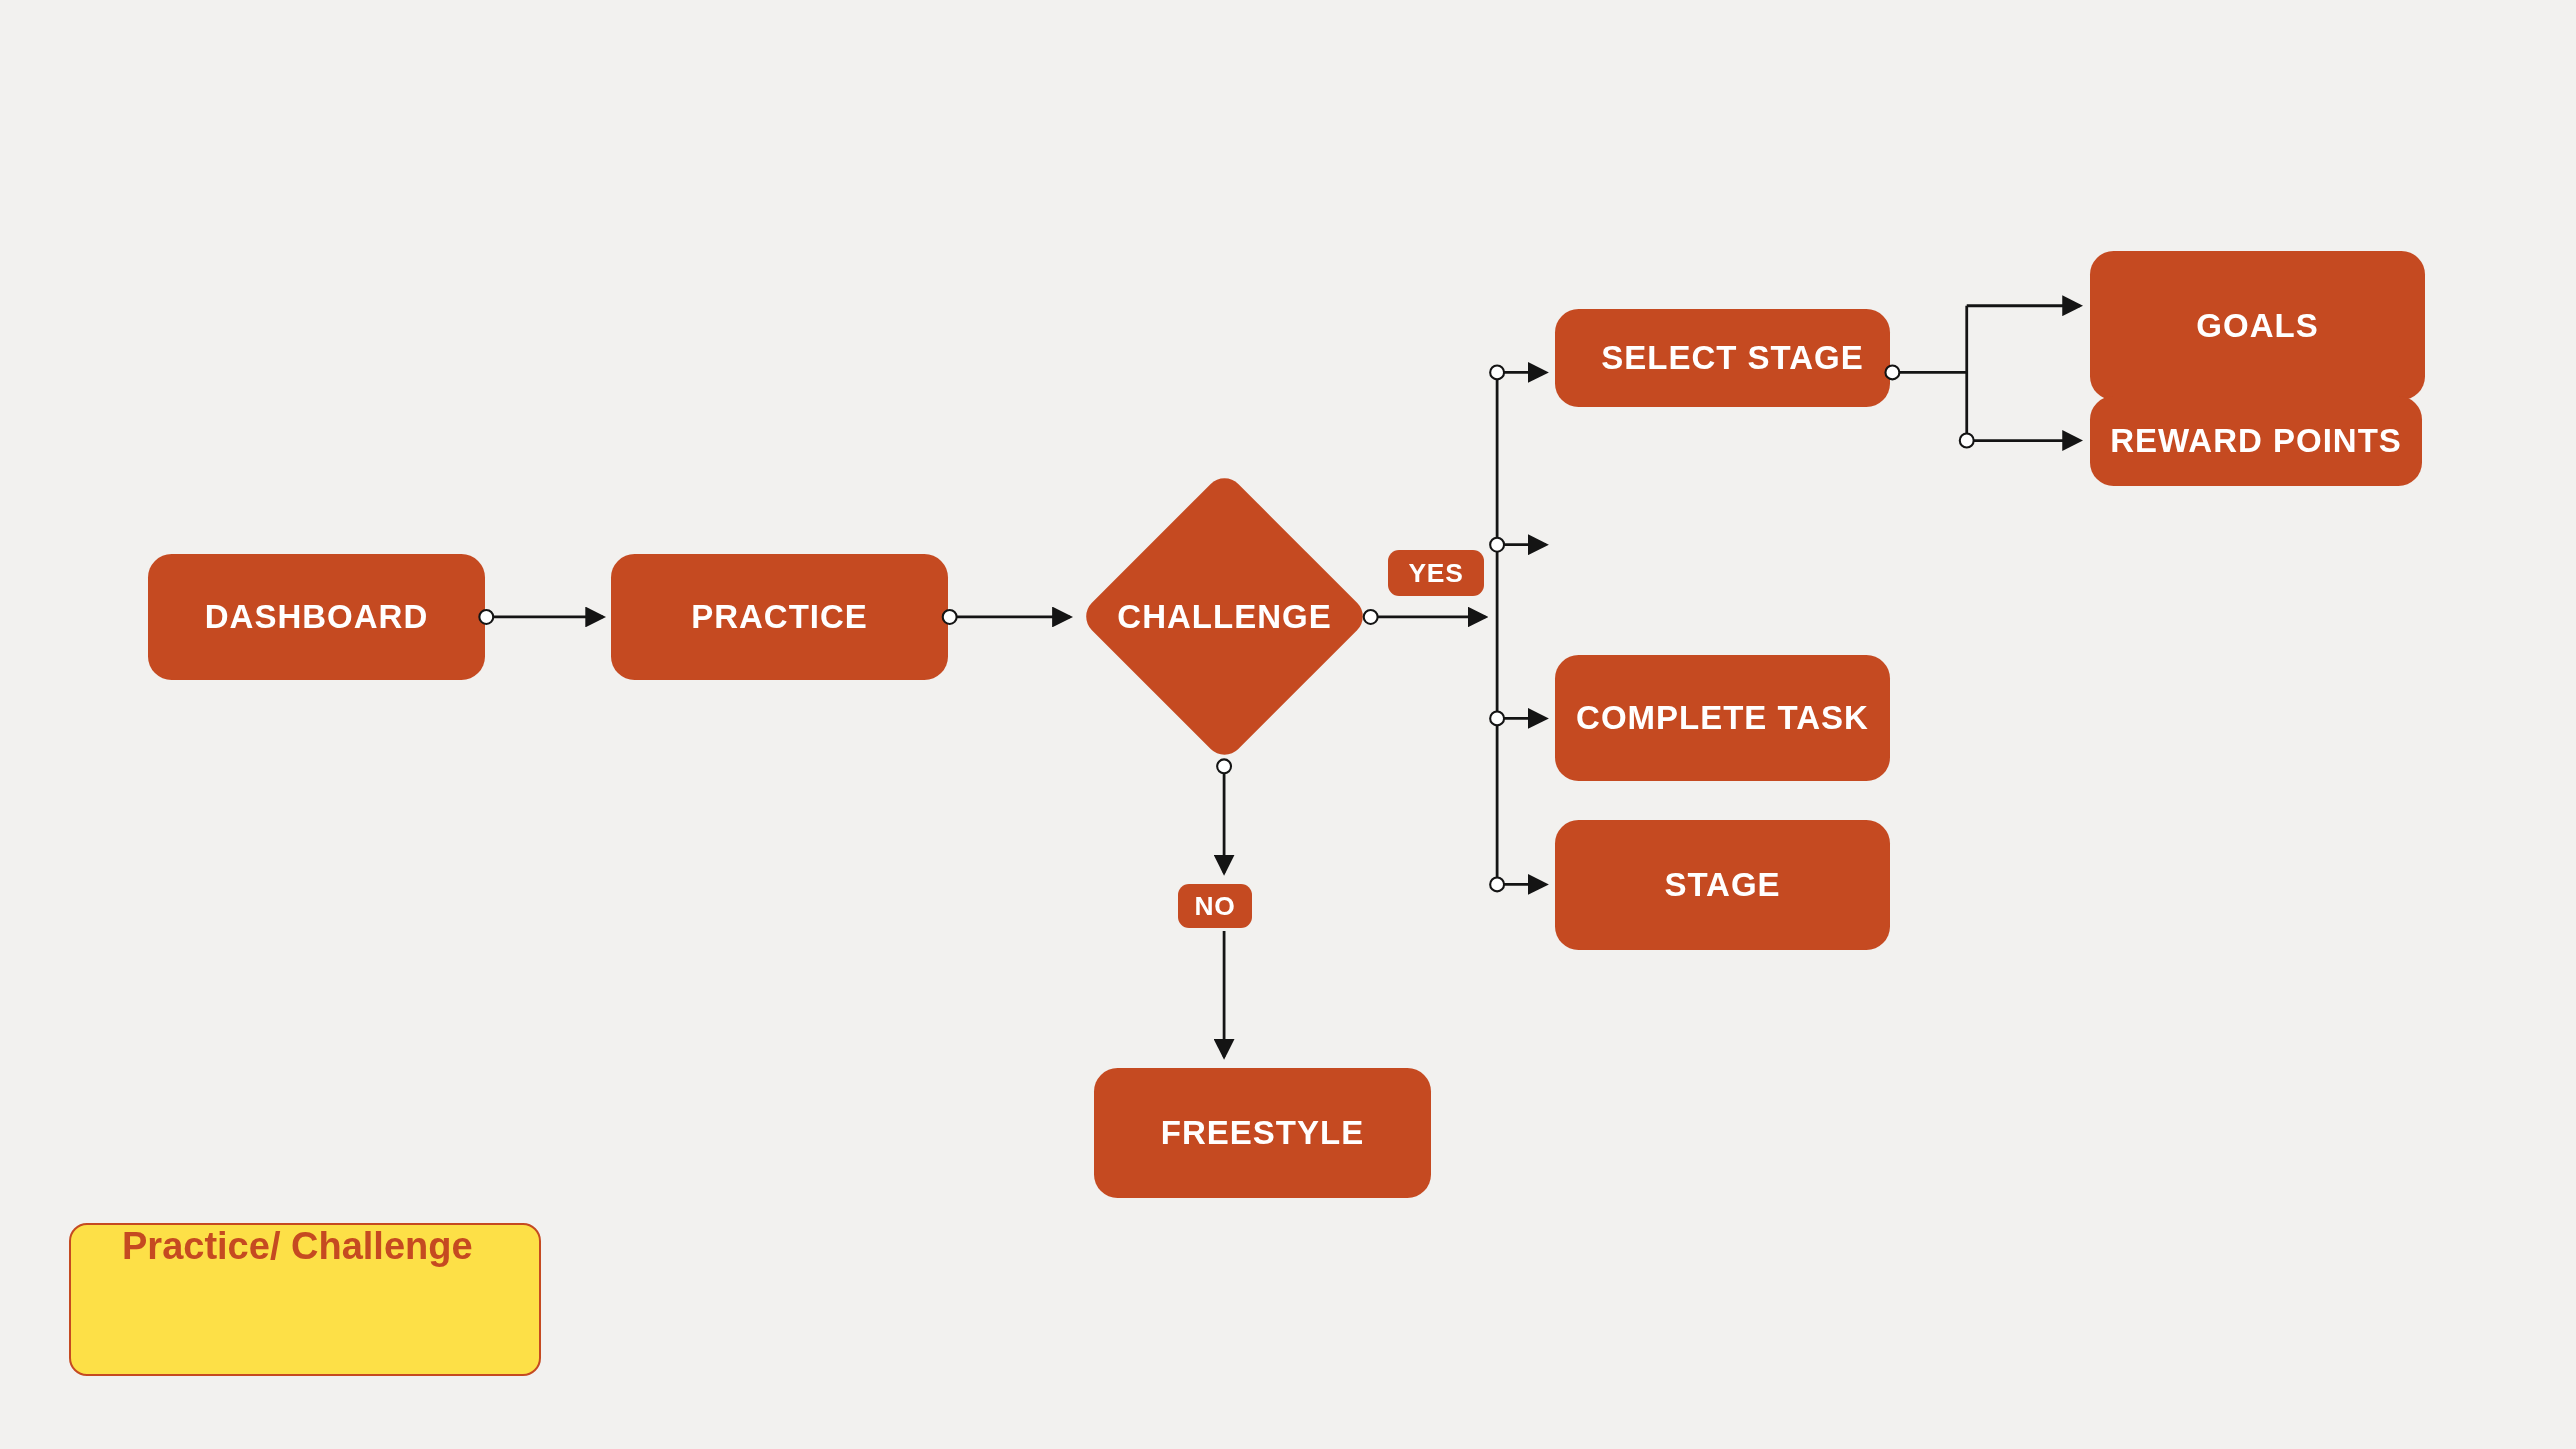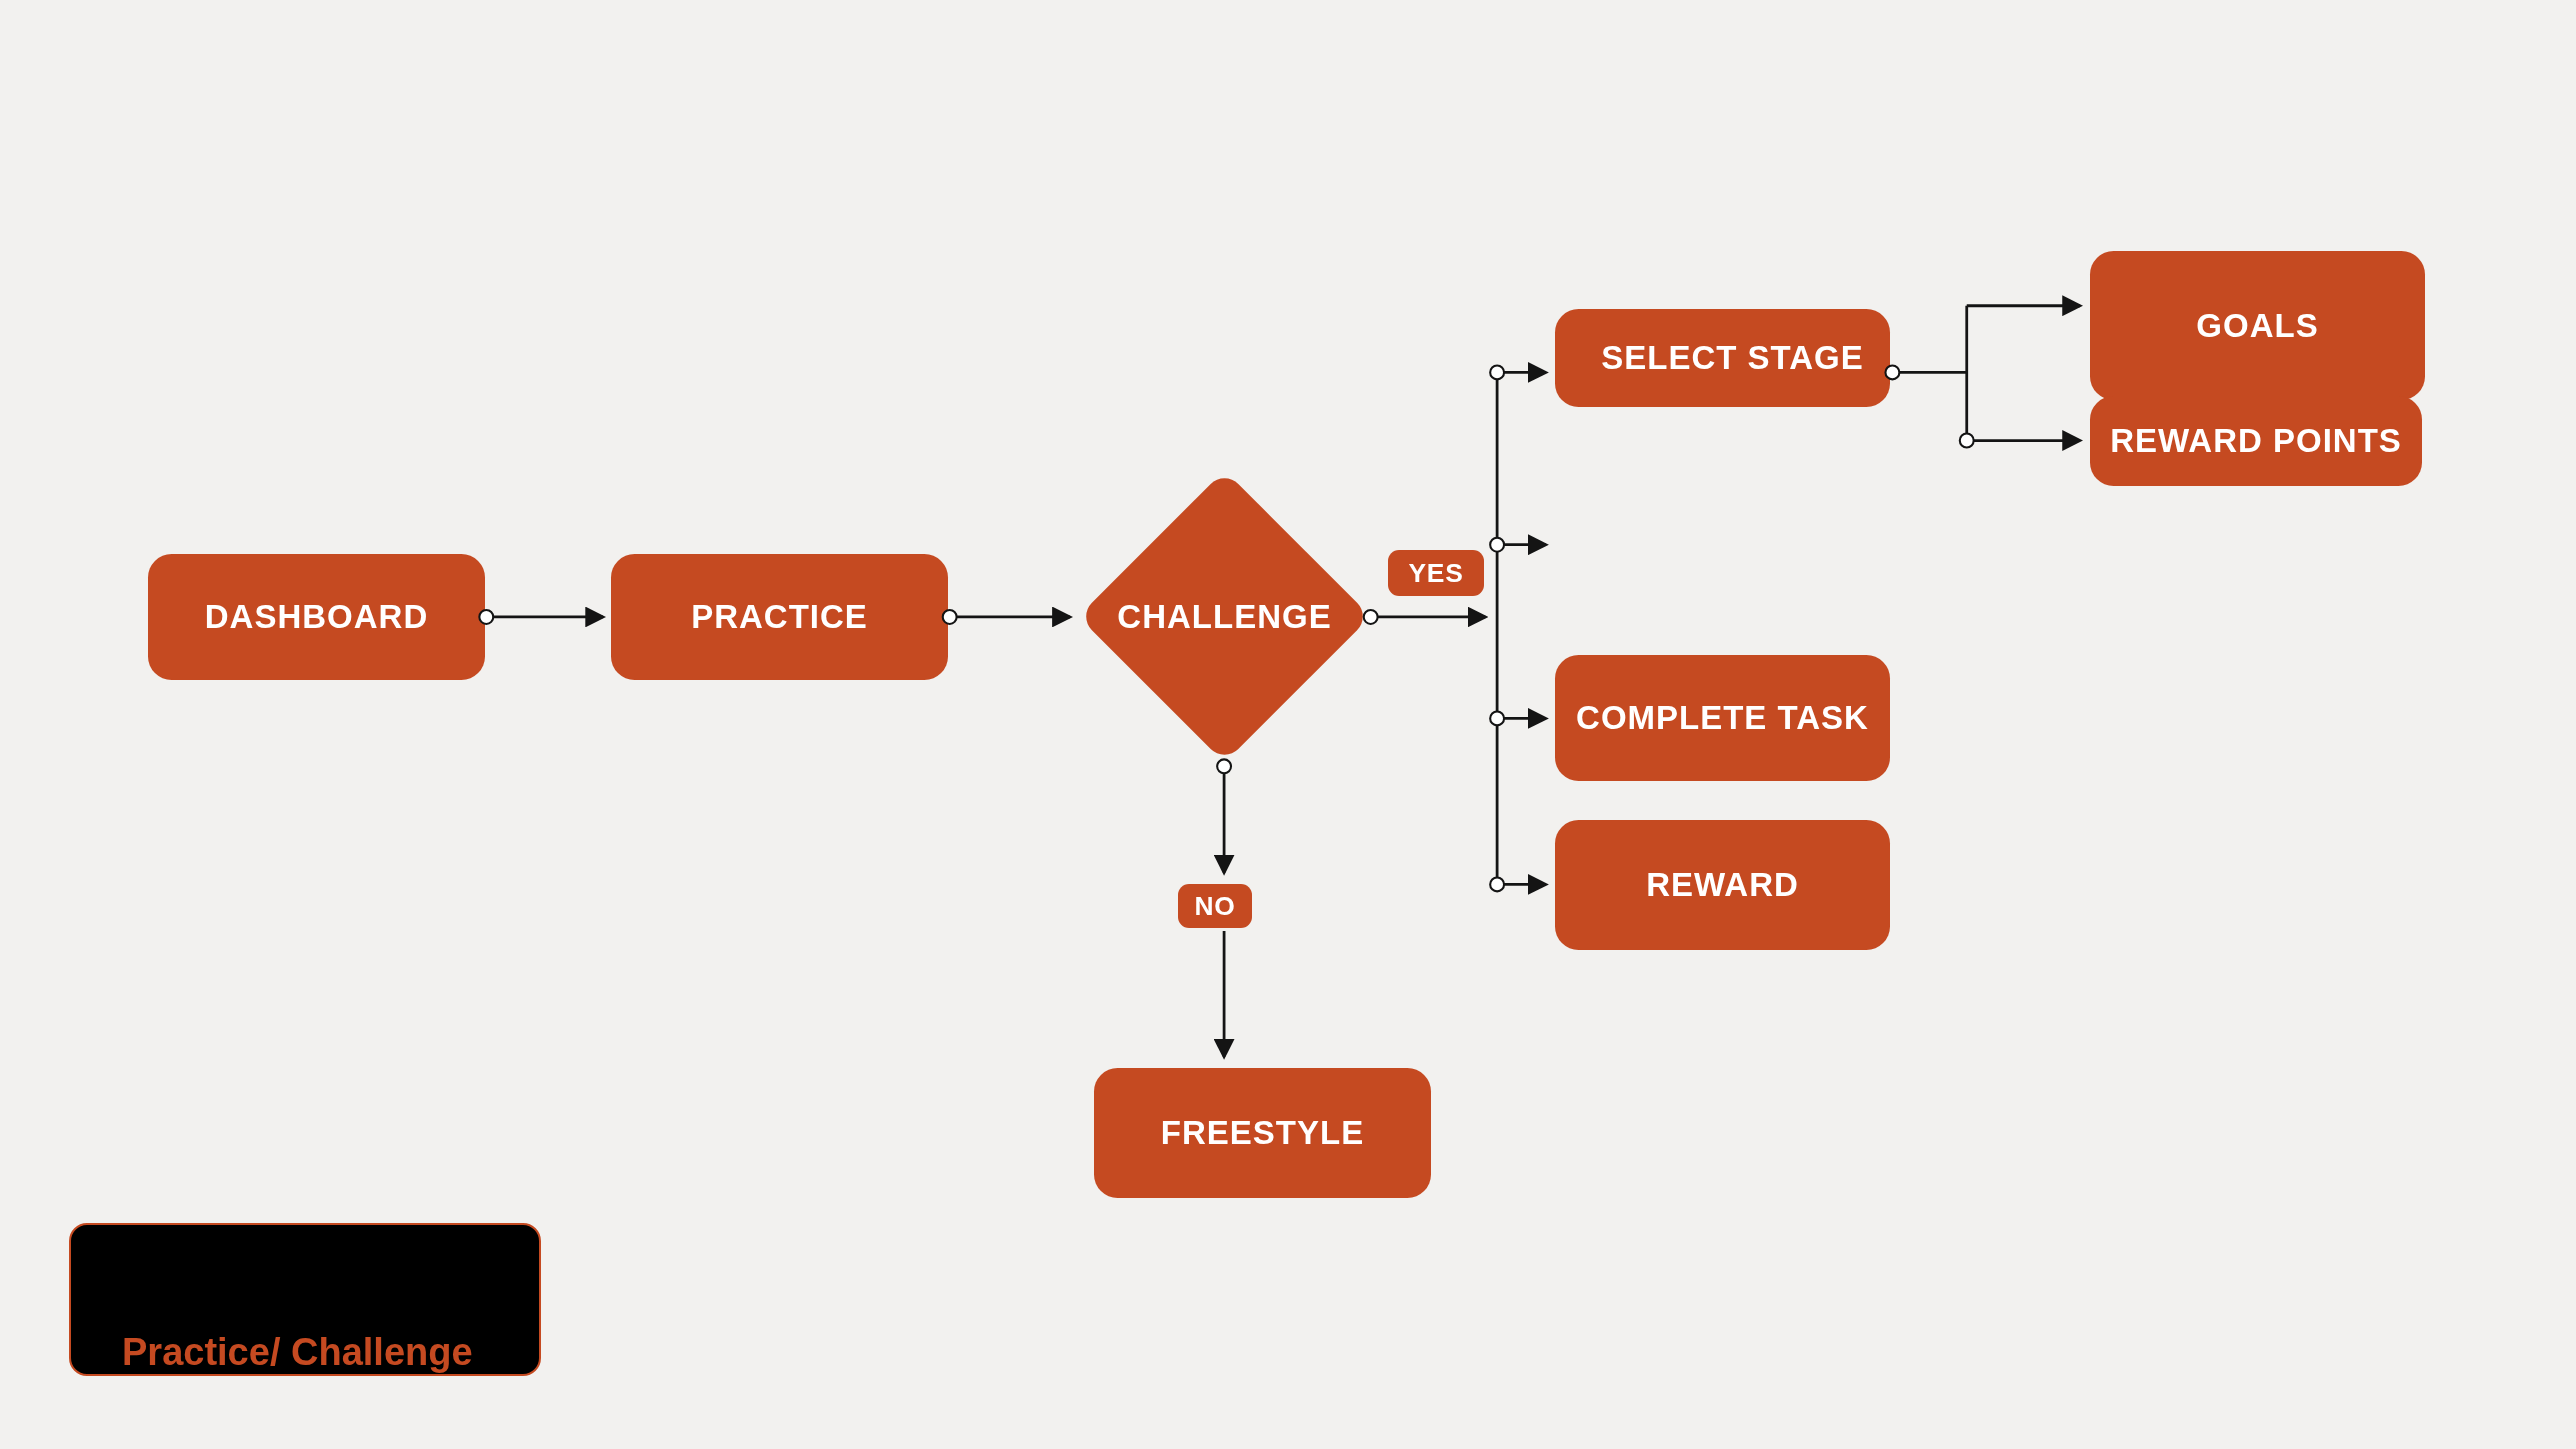--- a/index.html
+++ b/index.html
@@ -79,28 +79,28 @@
   svg.wires #arw path{
     fill:var(--line);
   }
   svg.wires circle.dot{
     fill:#ffffff;
     stroke:var(--line);
     stroke-width:3;
   }
   .legend{
     position:absolute;
-    background:#000000;
+    background:#fde047;
     border:2.1px solid var(--node);
     border-radius:18px;
     color:var(--node);
     font-weight:bold;
     font-size:38px;
     display:flex;
-    align-items:flex-end;
+    align-items:flex-start;
     padding-left:51px;
     z-index:1;
   }
 </style>
 </head>
 <body>
 
 <div class="canvas">
 
   <div class="node" style="left:148px;top:554px;width:337px;height:126px;">DASHBOARD</div>
@@ -109,21 +109,21 @@
 
   <div class="diamond" style="left:1121px;top:513px;width:207px;height:207px;">
     <div class="diamond-label">CHALLENGE</div>
   </div>
 
   <div class="node" style="left:1555px;top:309px;width:335px;height:98px;padding-left:20px;">SELECT STAGE</div>
 
 
   <div class="node" style="left:1555px;top:655px;width:335px;height:126px;">COMPLETE TASK</div>
 
-  <div class="node" style="left:1555px;top:820px;width:335px;height:130px;">REWARD</div>
+  <div class="node" style="left:1555px;top:820px;width:335px;height:130px;">STAGE</div>
 
   <div class="node" style="left:2090px;top:251px;width:335px;height:149px;">GOALS</div>
 
   <div class="node" style="left:2090px;top:396px;width:332px;height:90px;">REWARD POINTS</div>
 
   <div class="node" style="left:1068px;top:1068px;width:337px;height:130px;margin-left:26px;">FREESTYLE</div>
 
   <div class="badge" style="left:1388px;top:550px;width:96px;height:46px;">YES</div>
 
   <div class="badge" style="left:1178px;top:884px;width:74px;height:44px;">NO</div>

